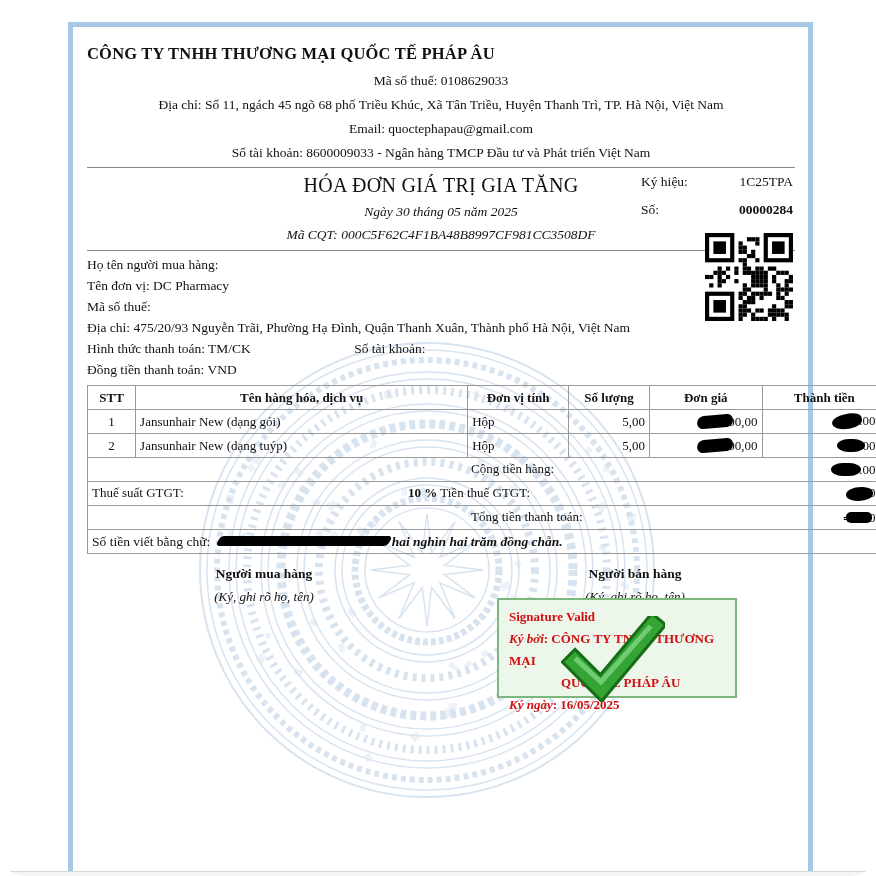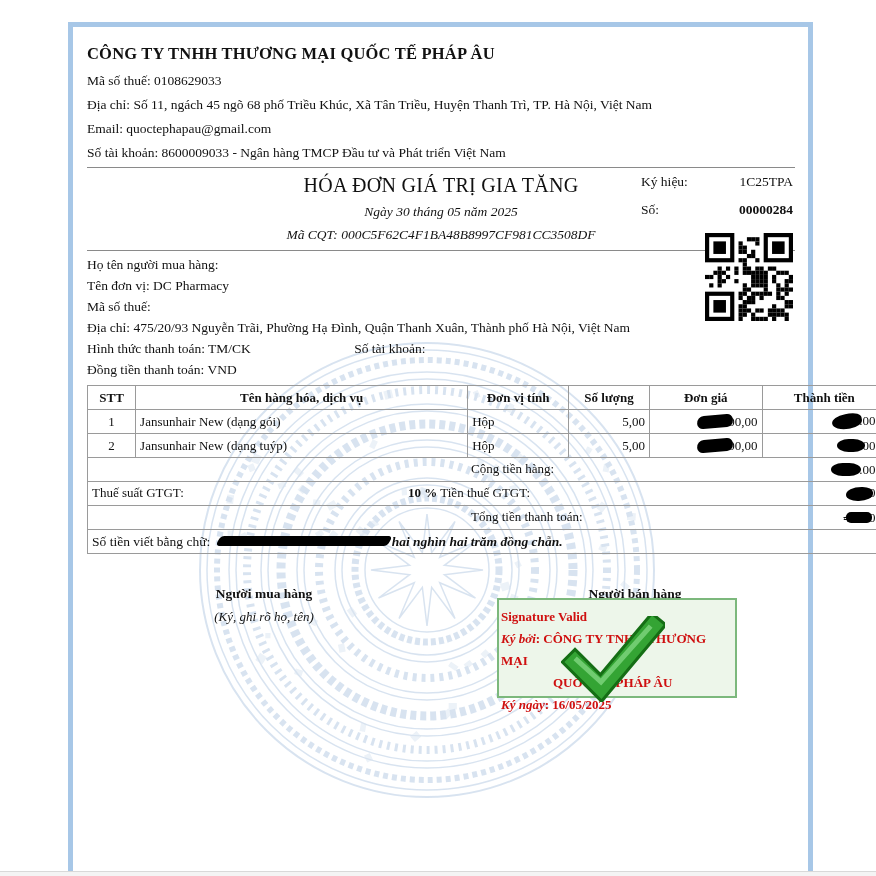--- a/index.html
+++ b/index.html
@@ -1,25 +1,25 @@
 <!DOCTYPE html>
 <html><head>
 <meta charset="utf-8">
 <style>
   html,body{margin:0;padding:0;background:#fff;}
   .canvas{position:relative;width:876px;height:876px;background:#ffffff;overflow:hidden;
-          font-family:"Liberation Serif","DejaVu Serif",serif;color:#111;}
+          font-family:"Liberation Serif","DejaVu Serif",serif;color:#111;border-radius:25px;}
   .frame{position:absolute;left:68px;top:22px;width:745px;height:849px;
          border:5px solid #a7c7e7;border-bottom:none;box-sizing:border-box;background:transparent;}
   .viewport-bottom{position:absolute;left:0;top:871px;width:876px;height:5px;background:#f4f4f4;border-top:1px solid #d9d9d9;}
   .content{position:relative;padding:7px 13px 0 14px;z-index:2;}
   .watermark{position:absolute;left:197px;top:340px;width:460px;height:460px;z-index:1;opacity:.55;}
   
   .seller-name{font-size:16.5px;font-weight:bold;margin-top:10px;letter-spacing:.2px;}
-  .info-line{font-size:13.5px;margin-top:10px;height:14px;line-height:14px;}
+  .info-line{font-size:13.5px;margin-top:10px;height:14px;line-height:14px;text-align:center;}
   .divider{border-top:1px solid #8a8a8a;margin-top:7px;}
   
   .title-wrap{position:relative;}
   .doc-title{font-size:20px;font-weight:normal;text-align:center;margin-top:6px;letter-spacing:.3px;}
   .doc-date{font-size:13.5px;font-style:italic;text-align:center;margin-top:7px;}
   .doc-cqt{font-size:13.5px;font-style:italic;text-align:center;margin-top:7px;}
   .title-meta{position:absolute;right:2px;top:0;width:152px;font-size:13.5px;}
   .meta-row{display:flex;justify-content:space-between;margin-bottom:12px;}
   .meta-row .num{font-weight:bold;}
   
@@ -45,25 +45,25 @@
   .b-amt2{width:28px;height:13px;border-radius:50%/60%;margin-right:-2px;position:relative;top:-1px;}
   .b-sub{width:30px;height:13px;border-radius:50%/65%;margin-right:-2px;position:relative;top:-1px;}
   .b-vat{width:27px;height:14px;border-radius:60% 40% 55% 45%;margin-right:-4px;position:relative;top:-1px;}
   .b-tot{width:26px;height:11px;border-radius:5px;margin:0 -3px 0 -4px;position:relative;top:-1px;}
   .struck{text-decoration:line-through;}
   .b-words{width:172px;height:10px;border-radius:4px;transform:skewX(-28deg);margin:0 2px 0 4px;position:relative;top:-1px;}
   
   .sign-row{display:grid;grid-template-columns:50% 50%;margin-top:12px;}
   .sign-col{text-align:center;}
   .sign-col.right{padding-left:34px;}
-  .sign-title{font-size:13.5px;font-weight:bold;margin-top:20px;}
+  .sign-title{font-size:13.5px;font-weight:bold;}
   .sign-note{font-size:13px;font-style:italic;margin-top:7px;}
   
   .sig-box{position:absolute;left:497px;top:598px;width:240px;height:100px;box-sizing:border-box;
-           background:#edf6ea;border:2px solid #7cb87c;z-index:4;padding:6px 2px;
+           background:#edf6ea;border:2px solid #7cb87c;z-index:4;padding:6px 10px;
            font-size:13px;font-weight:bold;color:#cf1010;line-height:22px;}
   .sig-italic{font-style:italic;}
   .sig-line2{padding-left:52px;}
   .check{position:absolute;left:561px;top:616px;width:104px;height:86px;z-index:5;}
 </style>
 </head>
 <body>
 
 <div class="canvas">
 

